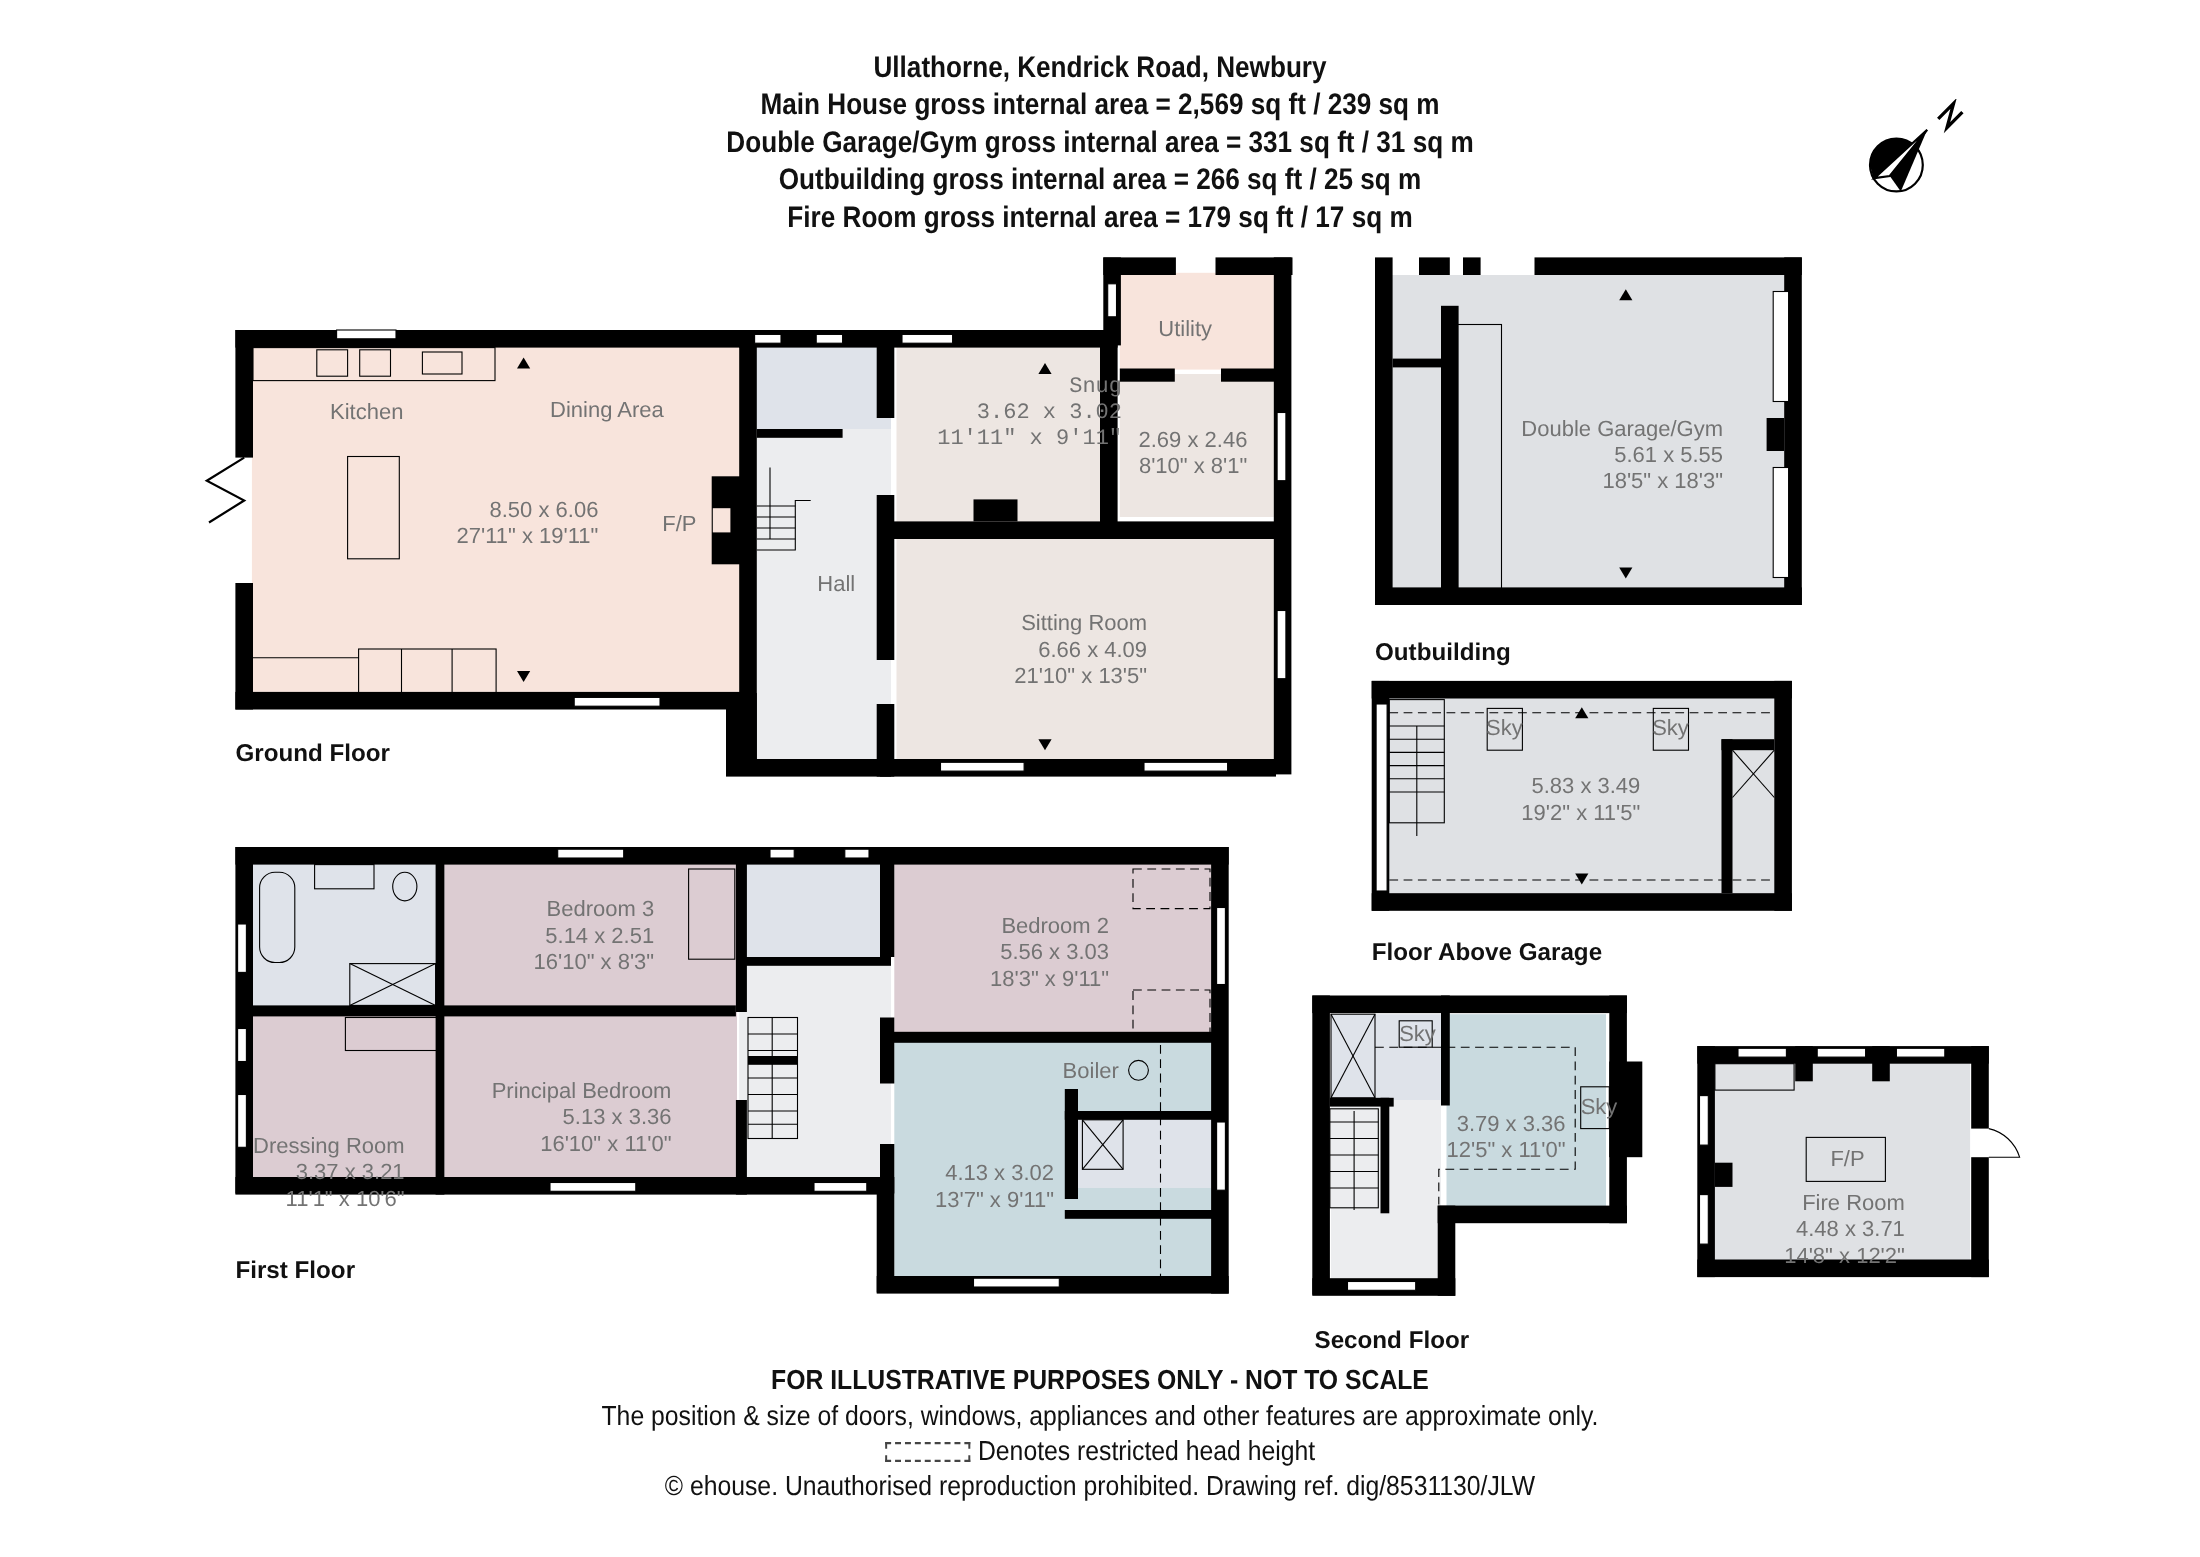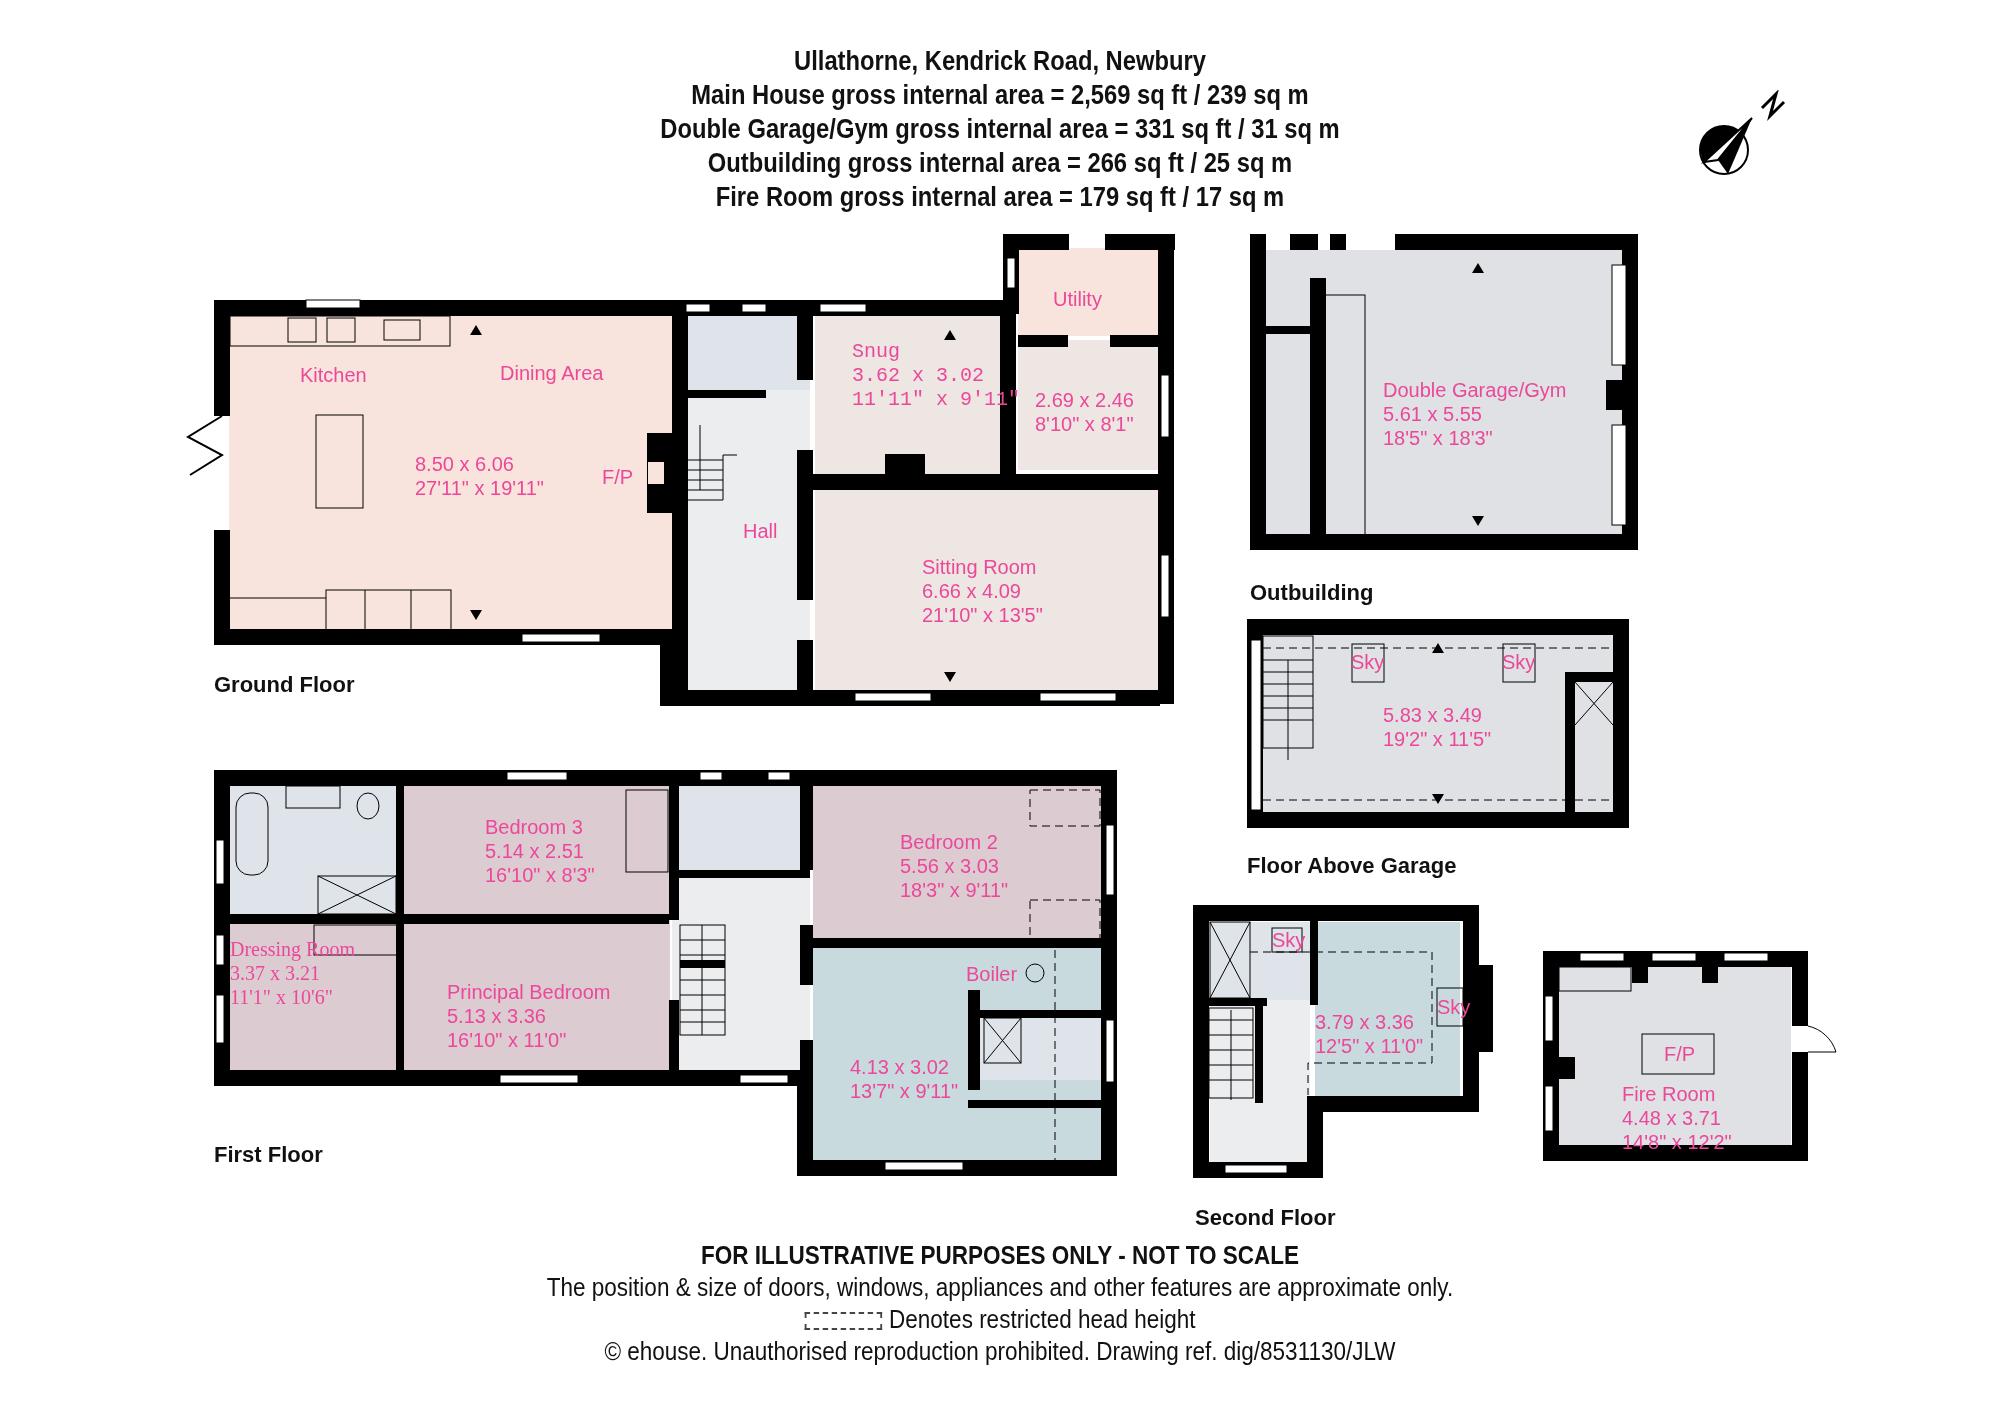--- a/index.html
+++ b/index.html
@@ -4,21 +4,21 @@
 <style>
   html,body{margin:0;padding:0;background:#fff;}
   body{width:2000px;height:1415px;position:relative;overflow:hidden;font-family:"Liberation Sans",sans-serif;color:#111;}
   .hdr{position:absolute;left:0;width:2000px;text-align:center;font-weight:bold;font-size:27px;line-height:34px;transform:scaleX(0.88);}
   .hdr.t0{top:44px;}
   .hdr.t1{top:78px;}
   .hdr.t2{top:112px;}
   .hdr.t3{top:146px;}
   .hdr.t4{top:180px;}
   .plan{position:absolute;left:0;top:0;}
-  .lbl{position:absolute;text-align:left;font-size:20px;line-height:24px;color:#ec4899;white-space:nowrap;}
+  .lbl{position:absolute;text-align:right;font-size:20px;line-height:24px;color:#737373;white-space:nowrap;}
   .lbl .n{display:block;}
   .floor-title{position:absolute;font-weight:bold;font-size:22px;}
   .foot{position:absolute;left:0;width:2000px;text-align:center;transform:scaleX(0.9);}
   .foot.f1{top:1241px;font-weight:bold;font-size:25px;}
   .foot.f2{top:1273px;font-size:25px;}
   .foot.f3{top:1305px;font-size:25px;}
   .foot.f4{top:1337px;font-size:25px;}
   .legend-box{display:inline-block;width:86px;height:18px;border:2px dashed #444;border-top-style:dashed;vertical-align:middle;margin-right:8px;box-sizing:border-box;}
   .compass{position:absolute;left:1688px;top:90px;width:110px;height:100px;}
 </style>
@@ -340,21 +340,21 @@
   <span class="n">5.83 x 3.49</span>
   <span class="n">19'2" x 11'5"</span>
 </div>
 <div class="floor-title" style="left:1247px;top:853px;text-align:center;">Floor Above Garage</div>
 
 <div class="lbl" style="left:485px;top:815px;">
   <span class="n">Bedroom 3</span>
   <span class="n">5.14 x 2.51</span>
   <span class="n">16'10" x 8'3"</span>
 </div>
-<div class="lbl" style="left:230px;top:937px;font-family:Liberation Serif, serif;">
+<div class="lbl" style="left:230px;top:1030px;">
   <span class="n">Dressing Room</span>
   <span class="n">3.37 x 3.21</span>
   <span class="n">11'1" x 10'6"</span>
 </div>
 <div class="lbl" style="left:447px;top:980px;">
   <span class="n">Principal Bedroom</span>
   <span class="n">5.13 x 3.36</span>
   <span class="n">16'10" x 11'0"</span>
 </div>
 <div class="lbl" style="left:900px;top:830px;">

